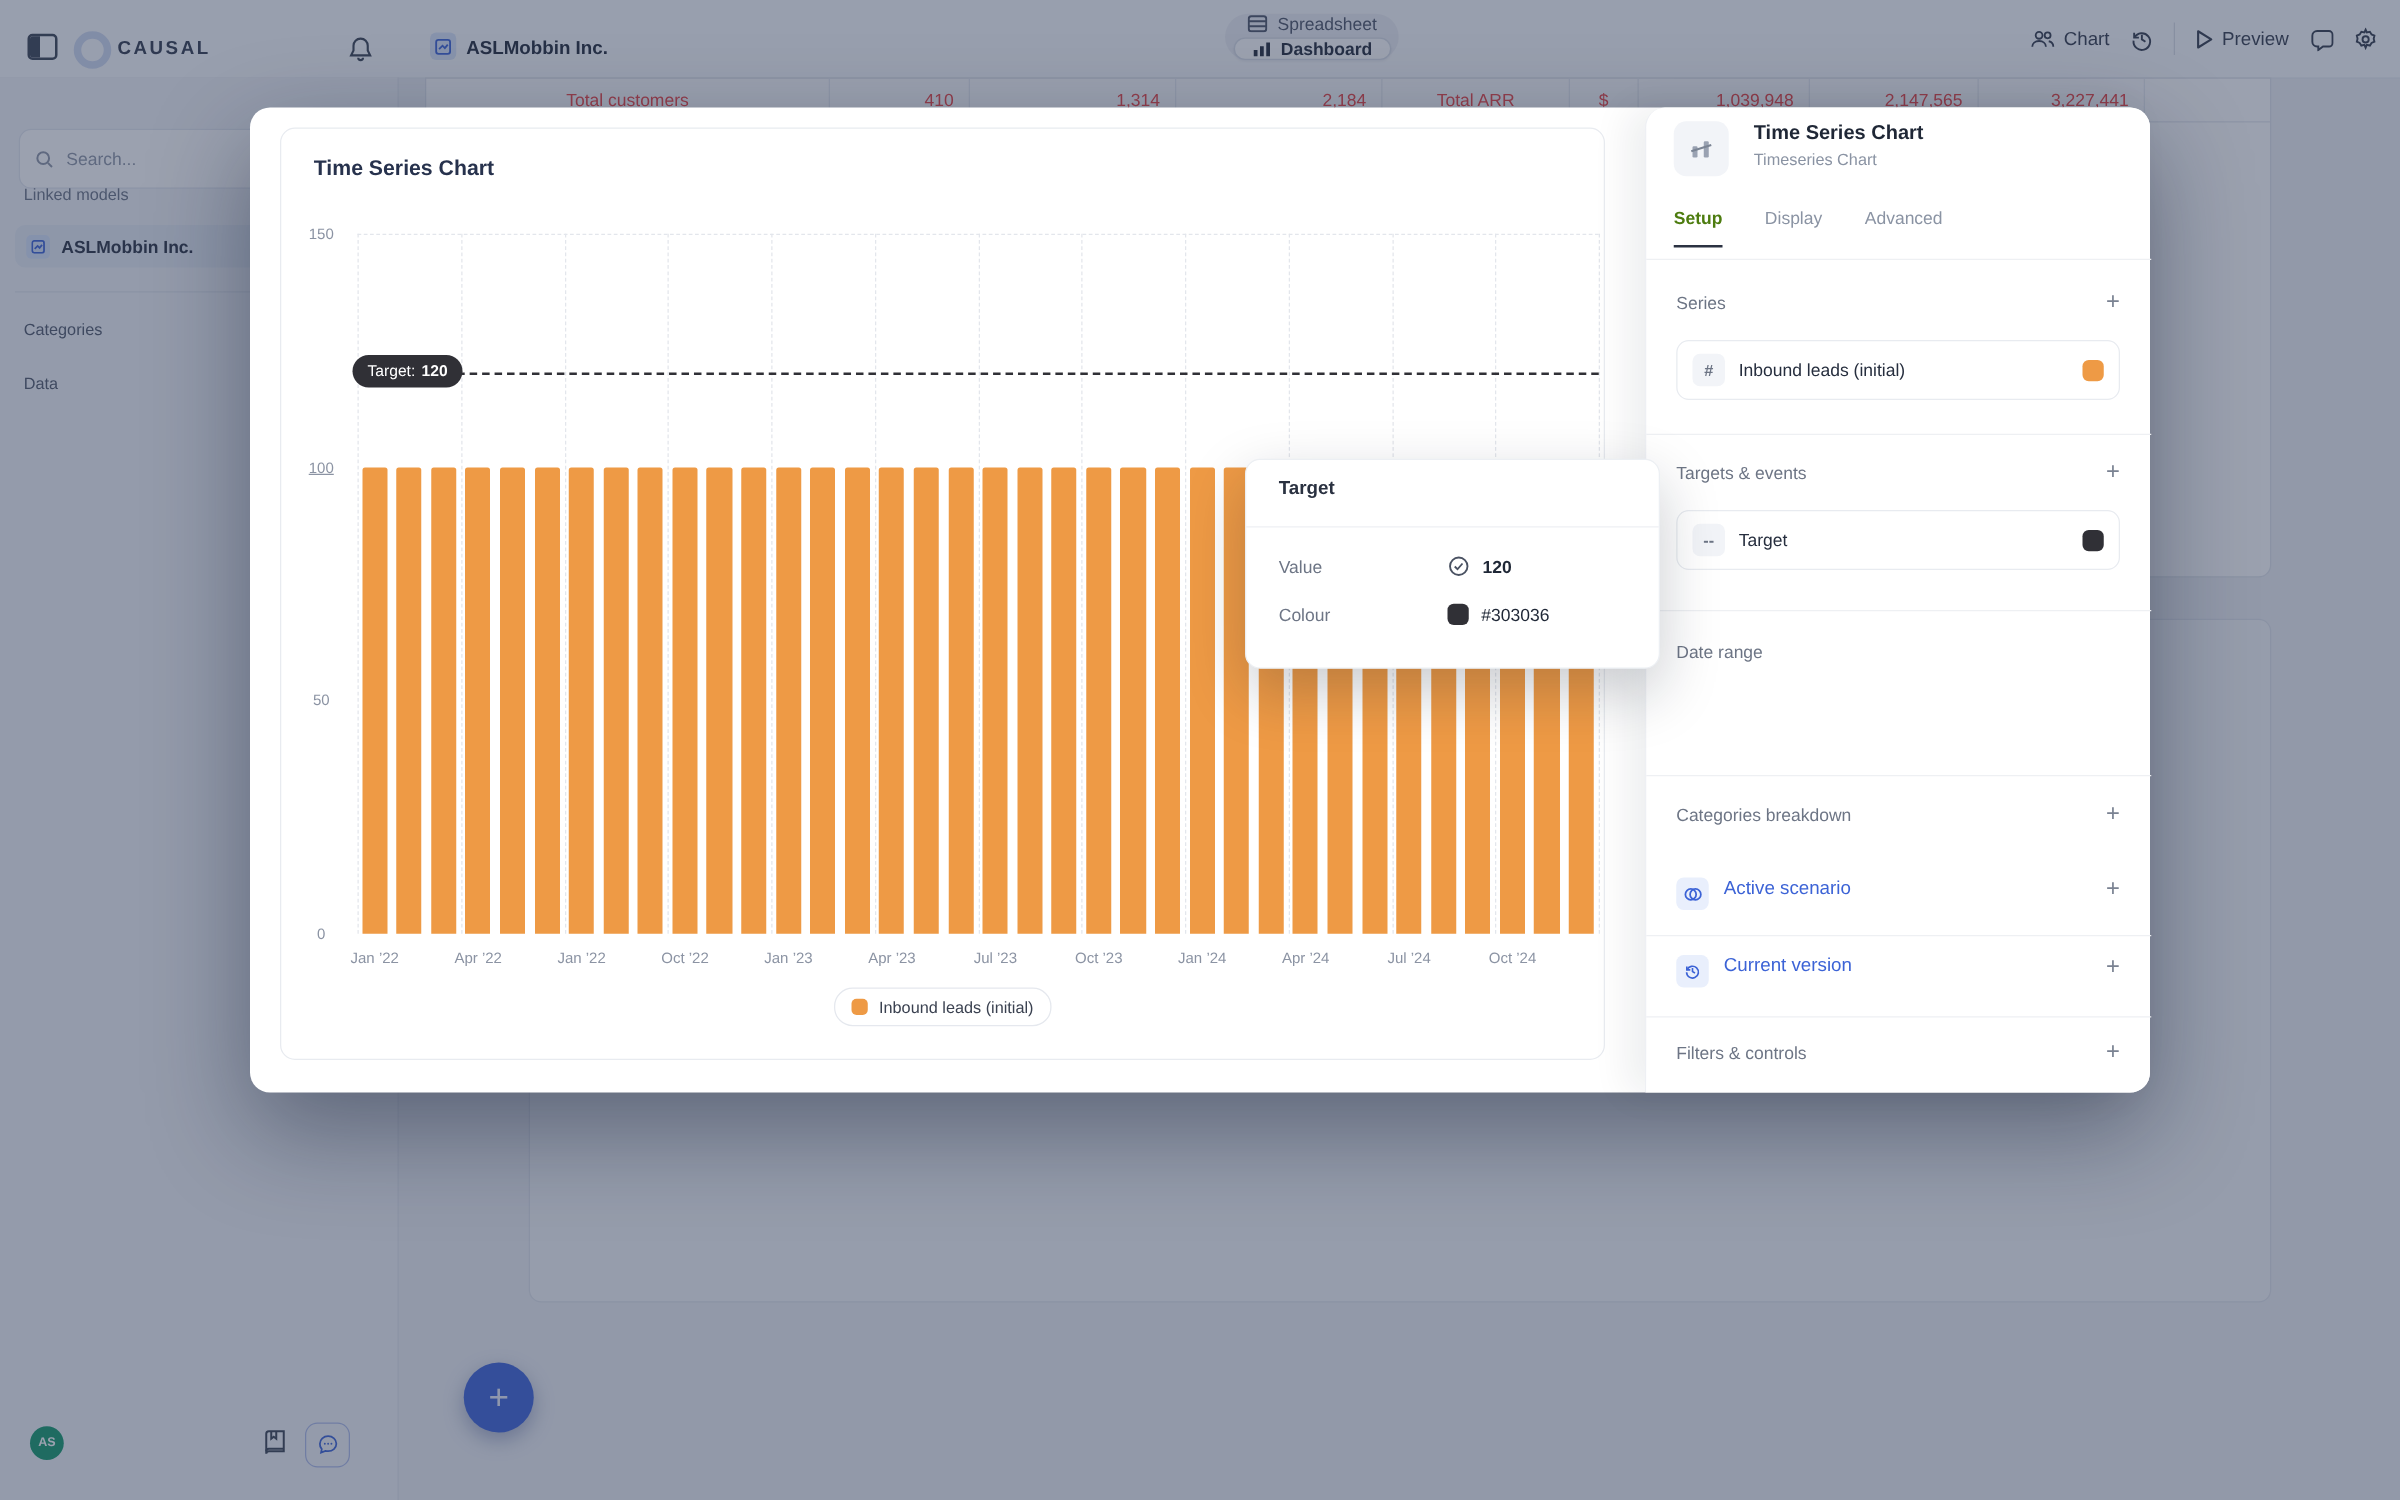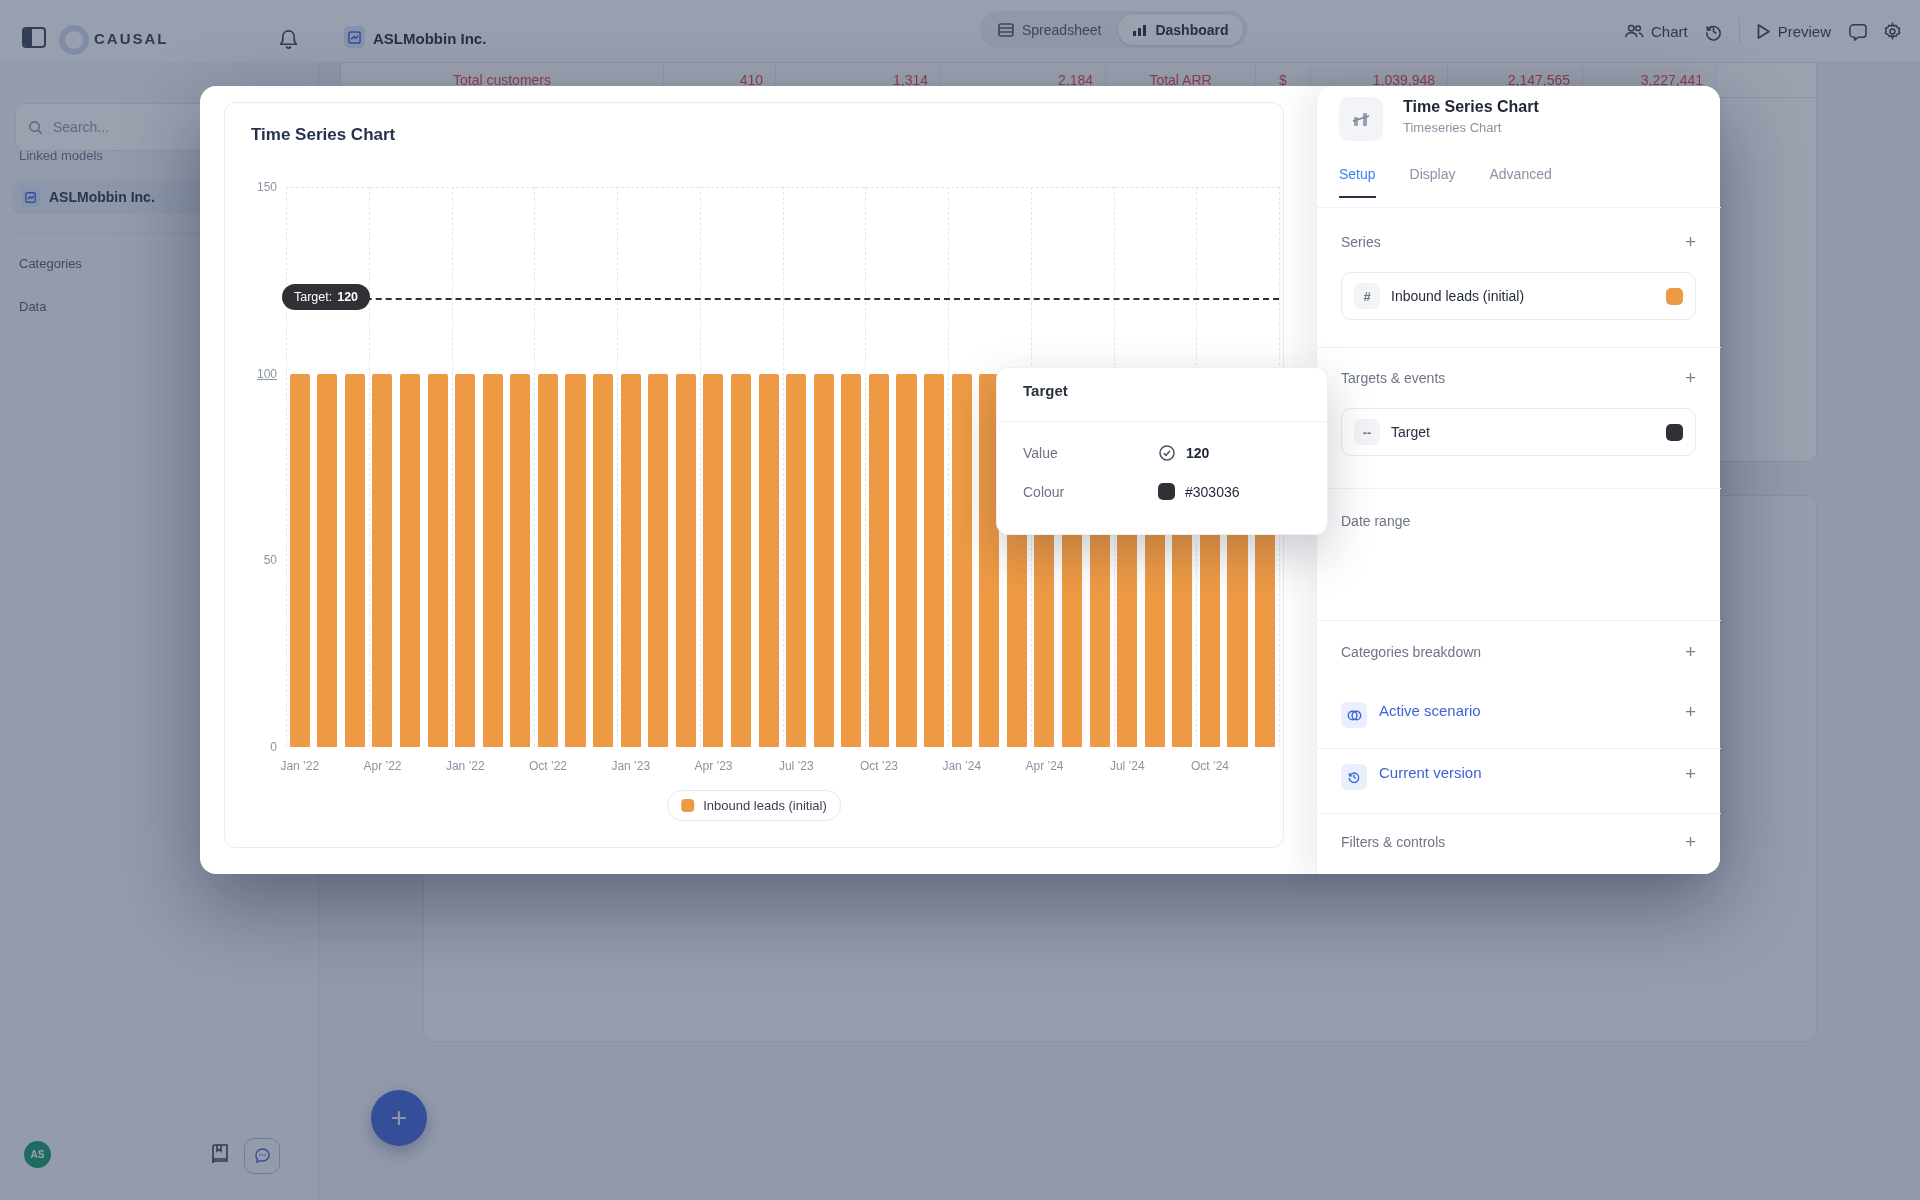--- a/index.html
+++ b/index.html
@@ -8,21 +8,21 @@
   
   #topbar{left:0;top:0;width:1920px;height:62px;background:#fafbfd;border-bottom:1px solid #e4e7ee;z-index:1;}
   .tb-ico{color:#3a4252;display:flex;align-items:center;justify-content:center;}
   #brand{left:94px;top:30px;font-size:15px;font-weight:700;letter-spacing:2px;color:#333c4e;}
   #logo{left:59px;top:25px;width:18px;height:18px;border:6px solid #cfd9f0;border-radius:50%;}
   #collapse-ico{left:22px;top:27px;width:20px;height:17px;border:2px solid #3a4252;border-radius:4px;}
   #collapse-ico::before{content:"";position:absolute;left:0;top:0;width:8px;height:17px;background:#3a4252;border-radius:2px 0 0 2px;}
   #bell{left:279px;top:29px;}
   #model-tile{left:344px;top:26px;width:21px;height:22px;background:#d9e5fa;border-radius:5px;display:flex;align-items:center;justify-content:center;}
   #model-name{left:373px;top:30px;font-size:15px;font-weight:700;color:#222a3a;}
-  #view-toggle{left:980px;top:11px;height:37px;background:#edeff4;border-radius:19px;display:flex;align-items:center;padding:0 4px;gap:2px;}
+  #view-toggle{left:980px;top:11px;height:37px;background:#edeff4;border-radius:19px;display:flex;align-items:center;padding:0 4px;gap:2px;flex-direction:column;}
   .seg{display:flex;align-items:center;gap:8px;padding:0 14px;height:31px;border-radius:16px;font-size:14px;color:#4c5466;}
   .seg.active{background:#ffffff;border:1px solid #d9dee6;box-shadow:0 1px 2px rgba(20,30,55,.08);color:#222a3a;font-weight:700;}
   #tb-right{right:18px;top:0;height:62px;display:flex;align-items:center;gap:16px;color:#343c4c;font-size:15px;}
   .tb-group{display:flex;align-items:center;gap:7px;}
   .vdiv{width:1px;height:26px;background:#d9dde5;}
   
   #sidebar{left:0;top:62px;width:318px;height:1138px;background:#f2f4f8;border-right:1px solid #e1e5ec;z-index:1;}
   #search-box{left:15px;top:41px;width:230px;height:48px;background:#ffffff;border:1px solid #e2e6ee;border-radius:10px;display:flex;align-items:center;gap:10px;padding:0 12px;box-sizing:border-box;color:#8e96a6;font-size:14px;}
   .side-label{font-size:13px;color:#6b7384;}
   .side-item{left:12px;top:118px;width:230px;height:34px;background:#e7ecf4;border-radius:8px;display:flex;align-items:center;gap:9px;padding:0 9px;box-sizing:border-box;}
@@ -40,36 +40,36 @@
   #bg-card2{left:423px;top:495px;width:1392px;height:545px;background:#f6f7fa;border:1px solid #dfe3ea;border-radius:10px;z-index:1;}
   #fab{left:371px;top:1090px;width:56px;height:56px;border-radius:50%;background:#3e63d8;color:#e8edfb;font-size:28px;font-weight:300;display:flex;align-items:center;justify-content:center;z-index:2;box-shadow:0 6px 16px rgba(30,50,120,.35);}
   
   #dim{left:0;top:0;width:1920px;height:1200px;background:rgba(43,56,86,.47);z-index:40;}
   
   #modal{left:200px;top:86px;width:1520px;height:788px;background:#ffffff;border-radius:16px;box-shadow:0 30px 80px rgba(10,20,45,.4);z-index:50;}
   #chart-card{left:24px;top:16px;width:1058px;height:744px;border:1px solid #e8ebf0;border-radius:12px;background:#fff;}
   #chart-title{left:26px;top:22px;font-size:17px;font-weight:700;color:#27324d;}
   .grid-v{border-left:1px dashed #e3e6ec;width:0;}
   .grid-h{border-top:1px dashed #e3e6ec;height:0;}
-  .ytick{width:40px;text-align:right;font-size:12px;color:#8b93a3;transform:translateY(-7px);}
+  .ytick{width:40px;text-align:center;font-size:12px;color:#8b93a3;transform:translateY(-7px);}
   .xtick{width:70px;text-align:center;font-size:12px;color:#8b93a3;}
   .bar{border-radius:2px 2px 0 0;}
   #target-pill{left:57px;top:181px;height:26px;padding:0 12px;border-radius:13px;background:#303036;color:#fff;font-size:12.5px;display:flex;align-items:center;gap:5px;}
   #target-pill b{font-weight:700;}
   #legend{left:50%;transform:translateX(-50%);top:687px;height:29px;border:1px solid #e5e8ee;border-radius:15px;display:flex;align-items:center;gap:9px;padding:0 13px;font-size:13px;color:#3a4150;background:#fff;}
   #legend-swatch{width:13px;height:13px;border-radius:4px;}
   
   #panel{left:1116px;top:0;width:404px;height:788px;background:#fff;border-radius:16px 16px 16px 0;box-shadow:-14px 0 30px rgba(15,23,42,.07);border-left:1px solid #eef0f4;box-sizing:border-box;}
   .pnl{position:absolute;left:24px;right:24px;}
   #pnl-icon-tile{left:22px;top:11px;width:44px;height:44px;background:#f2f4f8;border-radius:10px;display:flex;align-items:center;justify-content:center;}
   #pnl-title{left:86px;top:12px;font-size:16px;font-weight:700;color:#1f2736;}
   #pnl-subtitle{left:86px;top:34px;font-size:13px;color:#8a93a3;}
   #tabs{left:22px;top:80px;display:flex;gap:34px;font-size:14px;color:#8a93a3;}
   .tab{padding-bottom:14px;}
-  .tab.active{color:#3b82f6;font-weight:400;border-bottom:2px solid #2b3242;}
+  .tab.active{color:#4d7c0f;font-weight:700;border-bottom:2px solid #2b3242;}
   #tabbar-div{left:0;top:121px;width:404px;height:1px;background:#eef0f3;}
   .sec-head{display:flex;justify-content:space-between;align-items:center;font-size:14px;color:#6d7585;}
   .plus{font-size:19px;color:#7a8292;font-weight:400;line-height:1;}
   .row-card{border:1px solid #e8ebf0;border-radius:10px;height:48px;display:flex;align-items:center;gap:11px;padding:0 12px;box-sizing:border-box;}
   .mini-tile{width:26px;height:26px;border-radius:6px;background:#f2f4f8;color:#6d7585;display:flex;align-items:center;justify-content:center;font-size:13px;font-weight:700;}
   .row-label{flex:1;font-size:14px;color:#262e3e;}
   .swatch{width:17px;height:17px;border-radius:5px;}
   .pnl-div{position:absolute;left:0;width:404px;height:1px;background:#eef0f3;}
   #date-input{border:1px solid #e4e8ee;border-radius:8px;height:42px;width:290px;display:flex;align-items:center;gap:12px;padding:0 12px;box-sizing:border-box;font-size:14px;color:#aab1bf;}
   .blue-row{display:flex;align-items:flex-start;gap:12px;}

